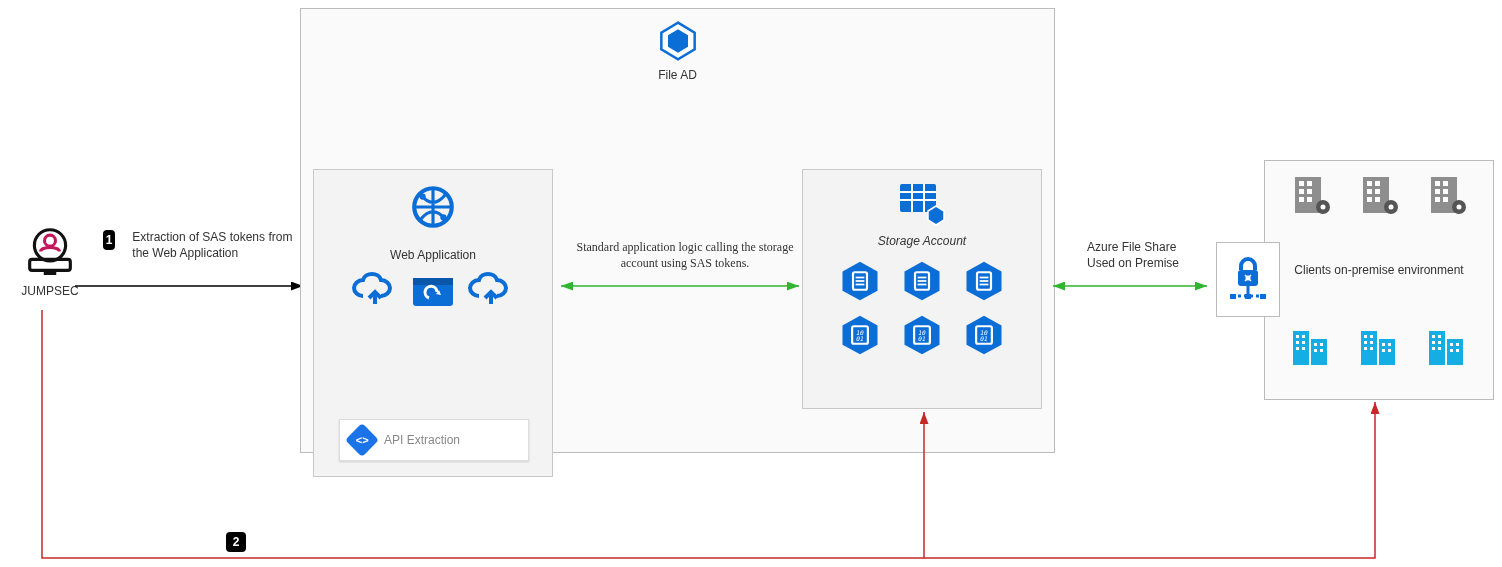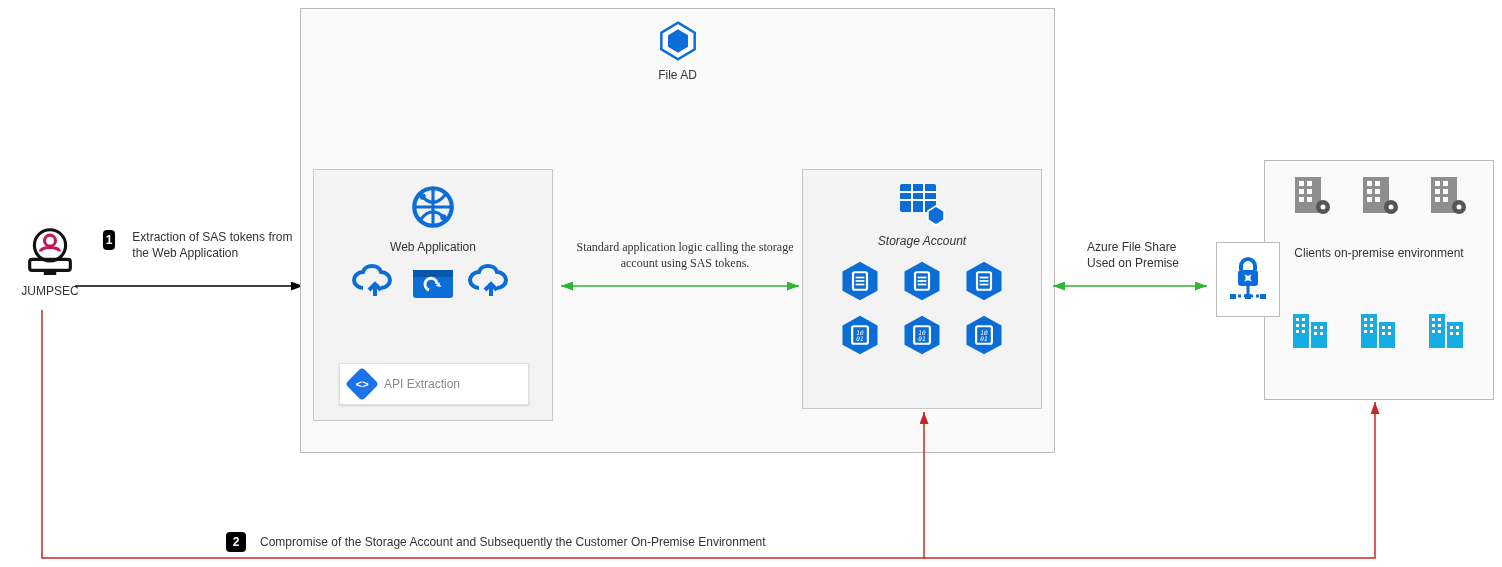--- a/index.html
+++ b/index.html
@@ -39,24 +39,24 @@
     text-align: center;
   }
   .azure-ad-icon svg { width: 40px; height: 40px; }
   .azure-ad-label { font-size: 12px; margin-top: 4px; }
 
   .webapp-box {
     position: absolute;
     left: 12px;
     top: 160px;
     width: 240px;
-    height: 252px;
+    height: 308px;
     border: 1px solid #c8c8c8;
     background: #f3f3f3;
-    padding: 0;
+    padding: 8px;
   }
   .webapp-title { text-align: center; font-size: 12px; margin-top: 70px; }
   .webapp-icon-top { position: absolute; left: 50%; top: 12px; transform: translateX(-50%); }
   .cloud-row { display:flex; justify-content:center; gap:10px; margin-top:10px; }
 
   .api-box {
     position: absolute;
     left: 25px;
     bottom: 15px;
     width: 190px;
@@ -94,21 +94,21 @@
   .onprem-box {
     position:absolute;
     right: 8px;
     top: 160px;
     width: 230px;
     height: 240px;
     border: 1px solid #bbb;
     background: #fafafa;
     padding: 12px;
   }
-  .onprem-title { text-align:center; font-size:12px; margin-top: 29px; margin-bottom: 48px; }
+  .onprem-title { text-align:center; font-size:12px; margin-top: 46px; margin-bottom: 48px; }
   .bld-row { display:flex; justify-content:space-around; }
 
   .vpn-box {
     position:absolute;
     width: 64px;
     height: 75px;
     right: 222px;
     top: 242px;
     background:#fff;
     border:1px solid #bbb;
@@ -412,21 +412,20 @@
         <rect x="25" y="18" width="3" height="3" fill="#fff"></rect>
         <rect x="31" y="18" width="3" height="3" fill="#fff"></rect>
         <rect x="25" y="24" width="3" height="3" fill="#fff"></rect>
         <rect x="31" y="24" width="3" height="3" fill="#fff"></rect>
       </svg>
   </div>
 </div>
 
 <div class="step2">
   <span class="step-badge">2</span>
-  <div class="text">Compromise of the Storage Account and Subsequently the Customer On-Premise Environment</div>
 </div>
 
 <svg class="arrow" style="left:0; top:0; width:1502px; height:567px; pointer-events:none;">
   <defs>
     <marker id="ah-red" markerWidth="10" markerHeight="10" refX="8" refY="3" orient="auto">
         <path d="M0,0 L8,3 L0,6 Z" fill="#c62828"></path>
       </marker>
   </defs>
 
   <path d="M42 310 L42 558 L924 558 L924 412" fill="none" stroke="#c62828" stroke-width="1.5" marker-end="url(#ah-red)"></path>

